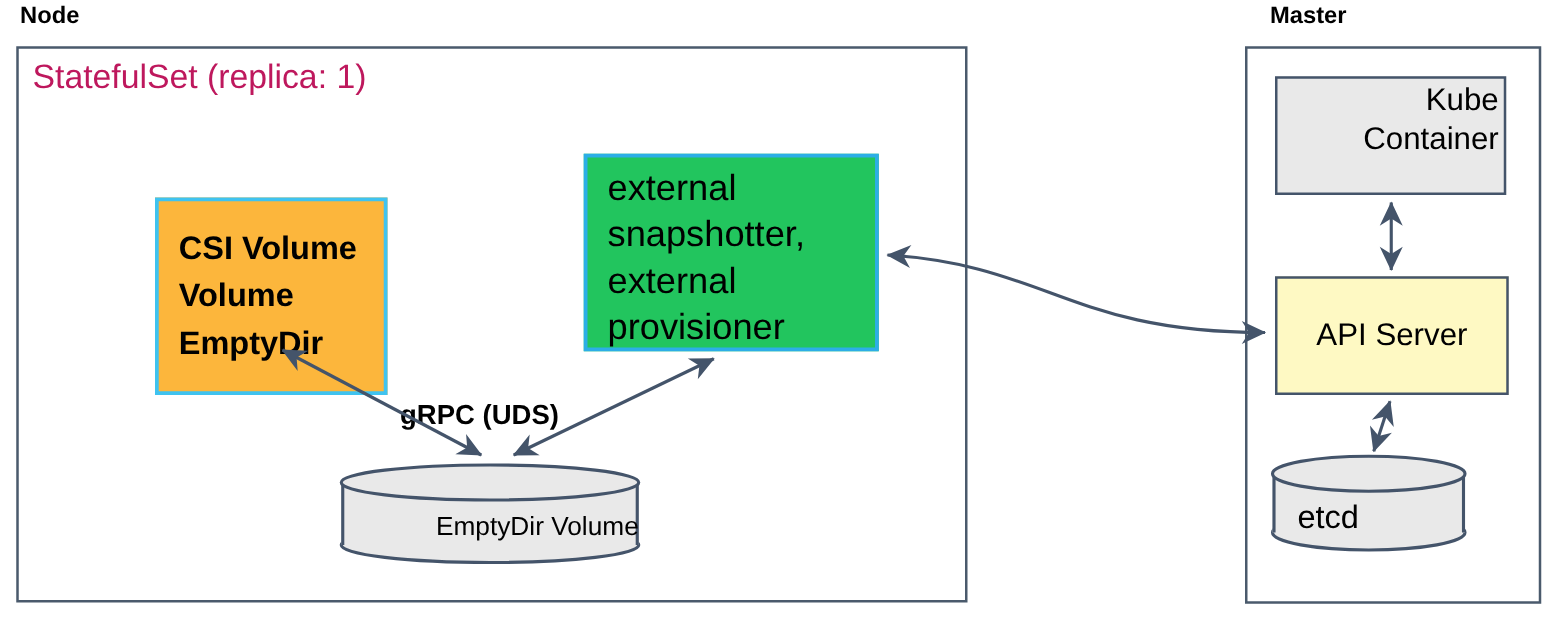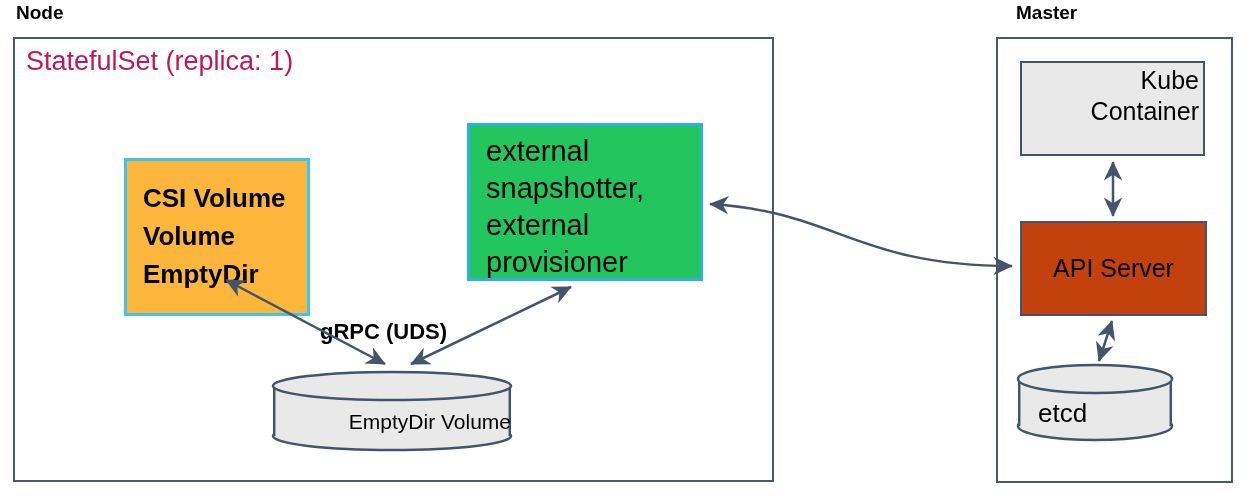--- a/index.html
+++ b/index.html
@@ -74,21 +74,21 @@
     <div class="ln">provisioner</div>
   </div>
 
   <div class="abs grpc-label">gRPC (UDS)</div>
 
   <div class="abs gray-box kcm-box" style="background-color: rgb(233, 233, 233); border-color: rgb(68, 84, 106);">
     <div class="ln">Kube</div>
     <div class="ln">Container</div>
   </div>
 
-  <div class="abs gray-box api-box" style="background-color: #c2410c; border-color: rgb(68, 84, 106);">
+  <div class="abs gray-box api-box" style="background-color: #fef9c3; border-color: rgb(68, 84, 106);">
     <span>API Server</span>
   </div>
 
   <svg class="layer" viewBox="0 0 1250 496">
     <defs>
       <marker id="ah" viewBox="0 0 12 12" refX="11" refY="6" markerWidth="8.5" markerHeight="8.5" orient="auto-start-reverse">
         <path d="M0.5,0.8 L11.5,6 L0.5,11.2 L3.8,6 Z" fill="#44546a"></path>
       </marker>
     </defs>
 

